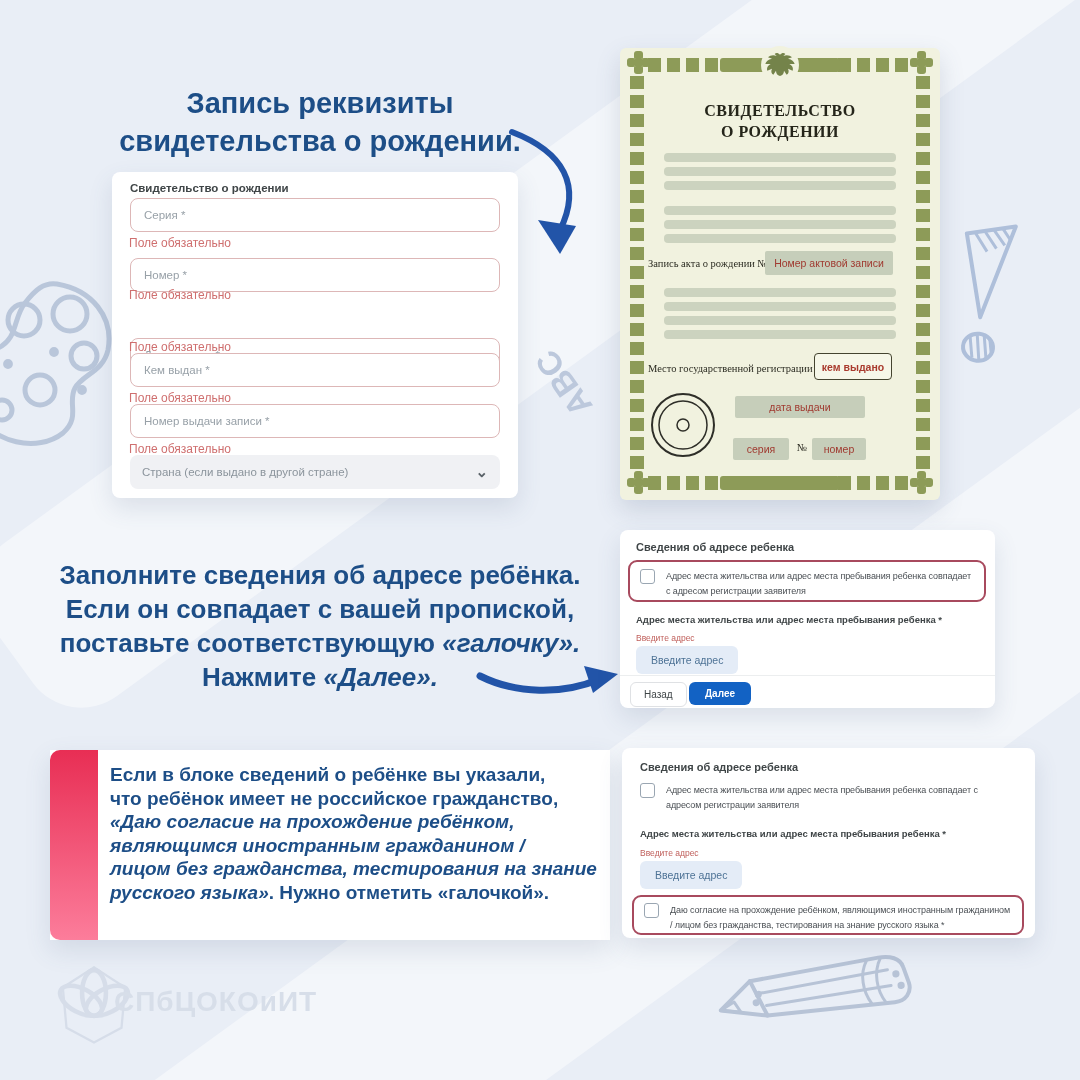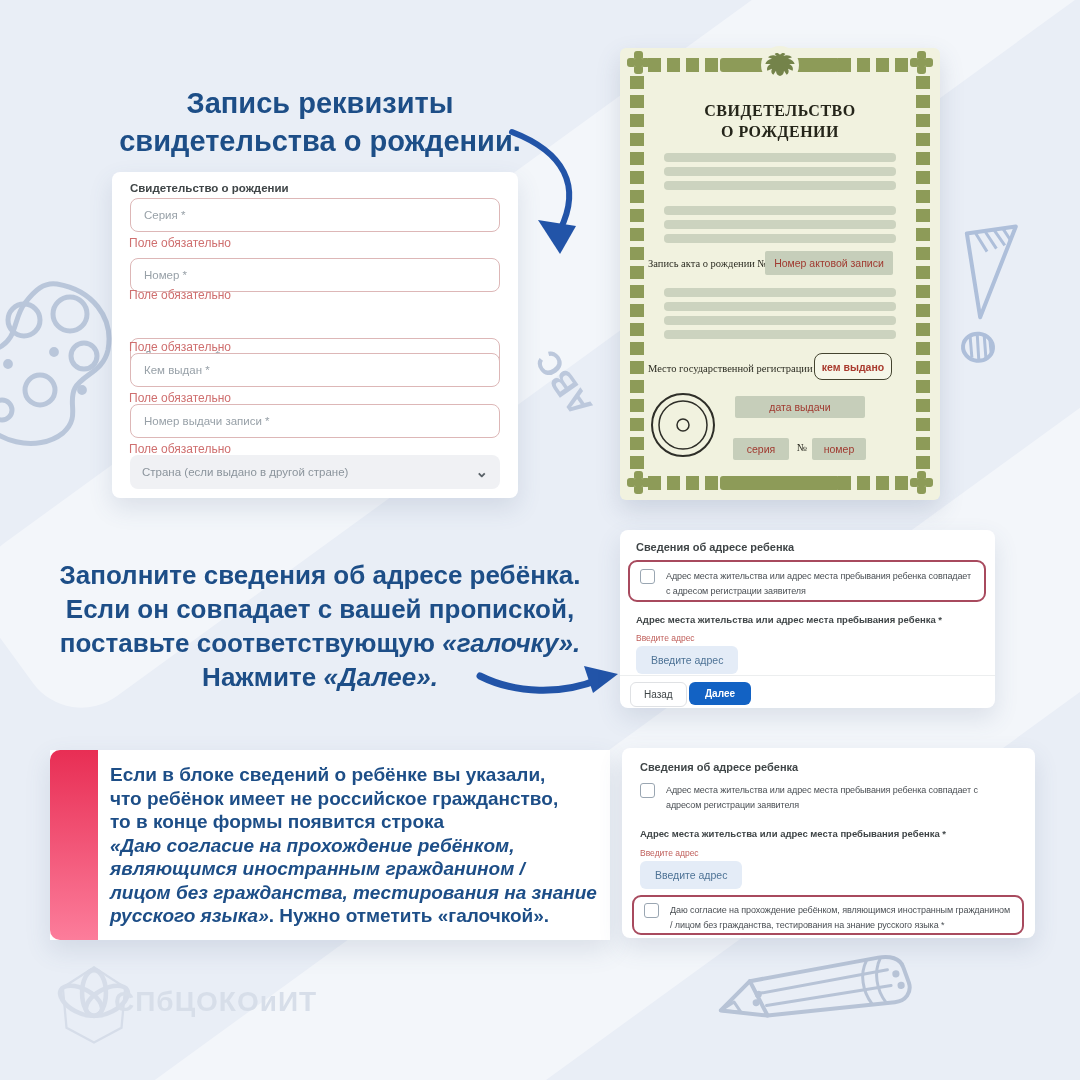--- a/index.html
+++ b/index.html
@@ -221,21 +221,21 @@
 
     <div class="cert-serif" style="left:28px; top:210px;">Запись акта о рождении №</div>
     <div class="tagbox" style="left:145px; top:203px; width:128px; height:24px;">Номер актовой записи</div>
 
     <div class="cert-line" style="top:240px;"></div>
     <div class="cert-line" style="top:254px;"></div>
     <div class="cert-line" style="top:268px;"></div>
     <div class="cert-line" style="top:282px;"></div>
 
     <div class="cert-serif" style="left:28px; top:315px;">Место государственной регистрации</div>
-    <div class="kembox" style="left:194px; top:305px; width:78px; height:27px;border-radius:8px;">кем выдано</div>
+    <div class="kembox" style="left:194px; top:305px; width:78px; height:27px;">кем выдано</div>
 
     <svg class="seal" width="66" height="66" viewBox="0 0 66 66" fill="none" stroke="#2e2e28" stroke-width="2">
       <circle cx="33" cy="33" r="31"></circle>
       <circle cx="33" cy="33" r="24" stroke-width="1.5"></circle>
       <circle cx="33" cy="33" r="6" stroke-width="1.5"></circle>
     </svg>
     <div class="tagbox" style="left:115px; top:348px; width:130px; height:22px;">дата выдачи</div>
     <div class="tagbox" style="left:113px; top:390px; width:56px; height:22px;">серия</div>
     <div class="cert-serif" style="left:177px; top:394px;">№</div>
     <div class="tagbox" style="left:192px; top:390px; width:54px; height:22px;">номер</div>
@@ -268,21 +268,20 @@
     <div class="footer"></div>
     <div class="btn-back">Назад</div>
     <div class="btn-next">Далее</div>
   </div>
 
   <div class="note">
     <div class="ribbon"></div>
     <div class="note-text">
       <div class="nline">Если в блоке сведений о ребёнке вы указали,</div>
       <div class="nline">что ребёнок имеет не российское гражданство,</div>
-      <div class="nline">то в конце формы появится строка</div>
       <div class="nline bi">«Даю согласие на прохождение ребёнком,</div>
       <div class="nline bi">являющимся иностранным гражданином /</div>
       <div class="nline bi">лицом без гражданства, тестирования на знание</div>
       <div class="nline"><span class="bi">русского языка»</span><span>. Нужно отметить «галочкой».</span></div>
     </div>
   </div>
 
   <div class="panel form3">
     <div class="p-head" style="left:18px; top:13px;">Сведения об адресе ребенка</div>
 

